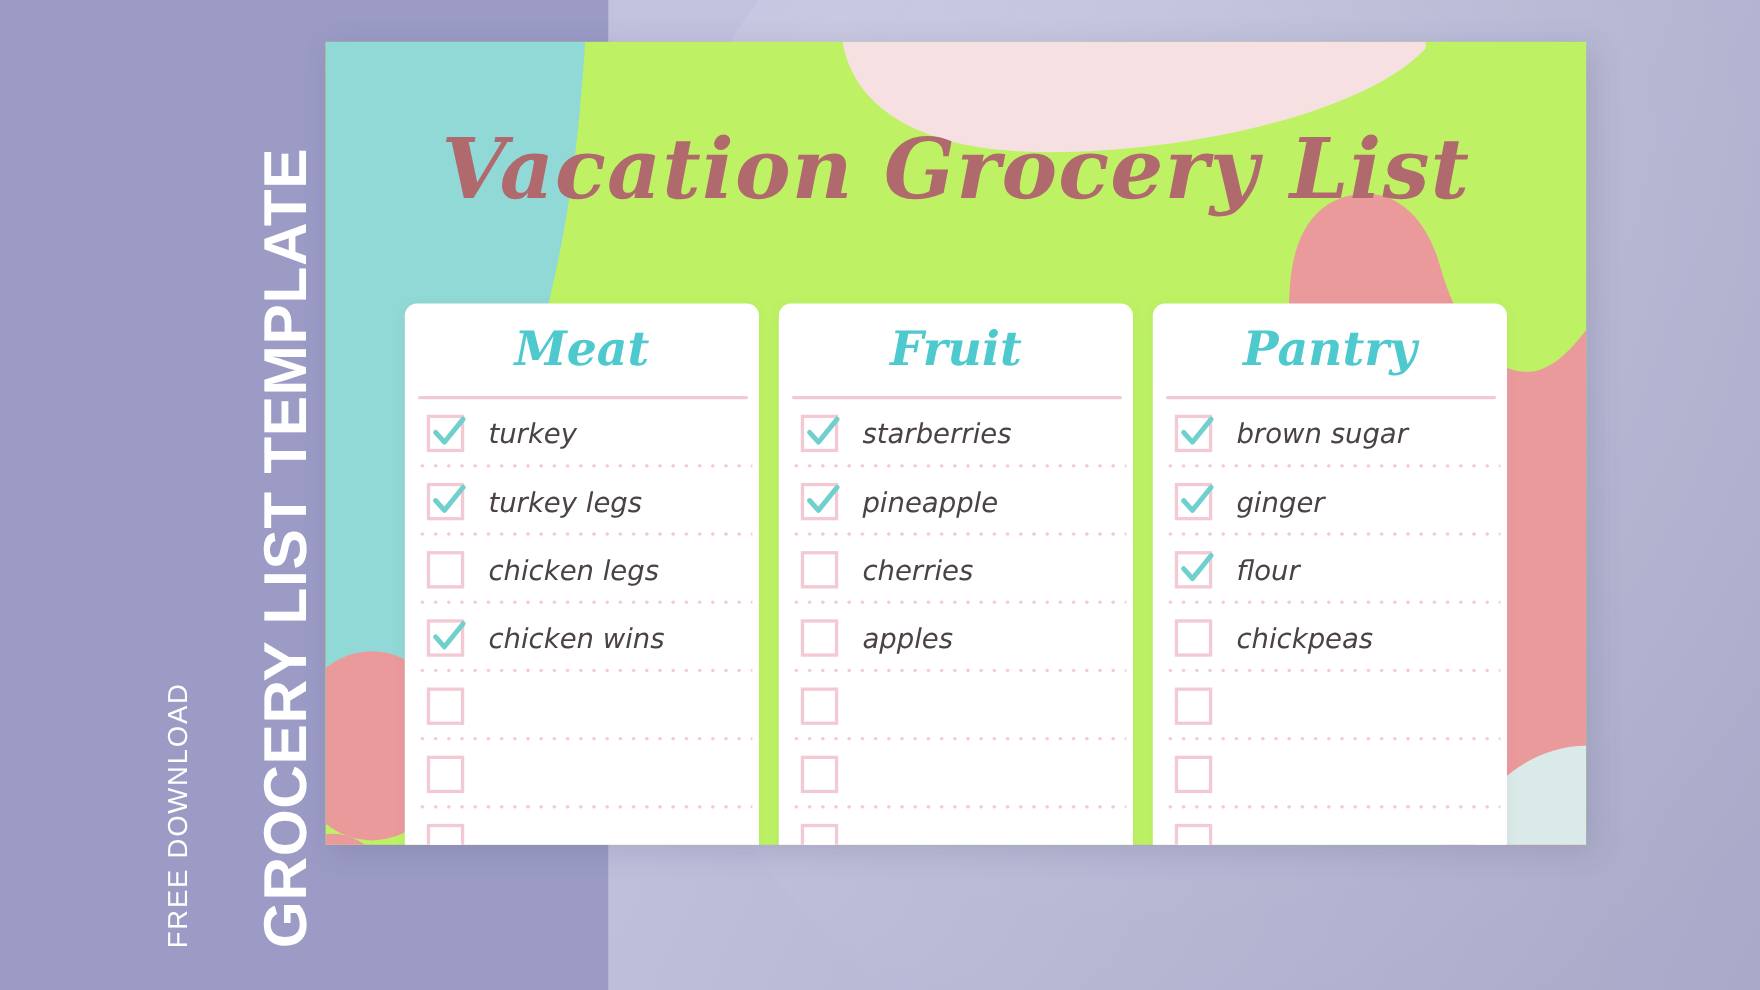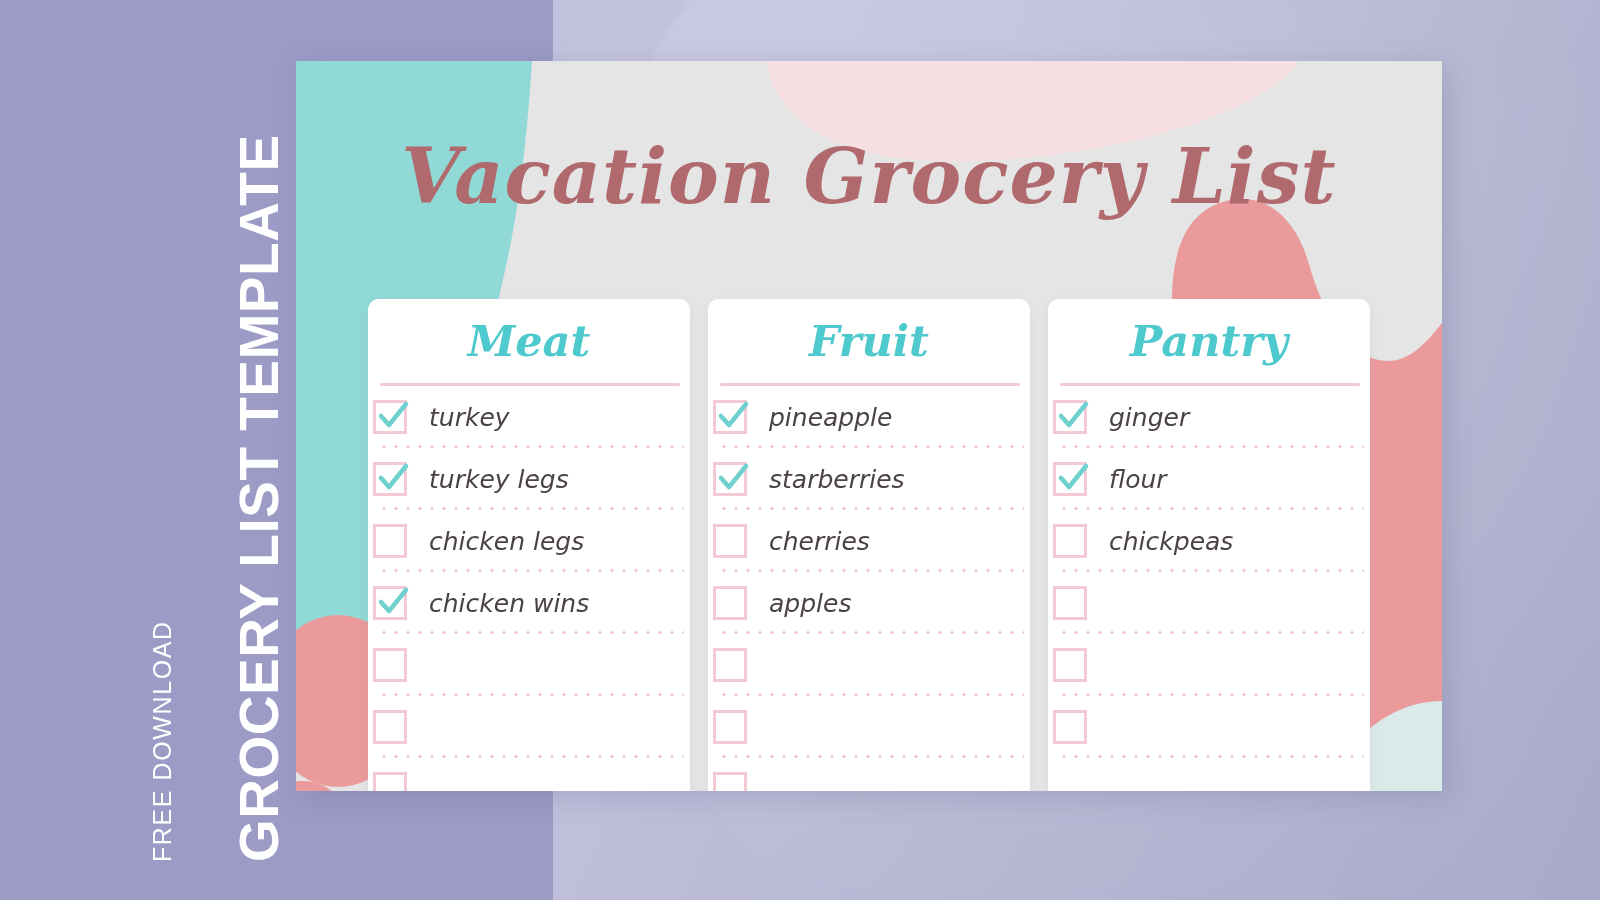--- a/index.html
+++ b/index.html
@@ -68,25 +68,25 @@
     font-size: 25px;
     font-weight: 400;
     letter-spacing: 1.6px;
     line-height: 1;
   }
 
   
   .sheet {
     position: absolute;
     left: 296px;
-    top: 61px;
+    top: 38px;
     width: 1146px;
     height: 730px;
     overflow: hidden;
-    background: #e5e5e5;
+    background: #bef264;
     box-shadow: 6px 6px 26px rgba(70,65,110,0.18);
   }
   .sheet-svg {
     position: absolute;
     left: 0; top: 0;
     width: 1146px; height: 846px;
     display: block;
   }
 
   
@@ -145,21 +145,21 @@
   }
 
   .rows {
     padding: 0;
   }
   .row {
     position: relative;
     height: 62px;
     display: flex;
     align-items: center;
-    padding-left: 5px;
+    padding-left: 20px;
     box-sizing: border-box;
   }
   .row::after {
     content: "";
     position: absolute;
     left: 10px;
     right: 6px;
     bottom: 0;
     height: 3px;
     background-image: radial-gradient(circle, #f3c9d4 0 1.6px, rgba(0,0,0,0) 1.7px);
@@ -300,30 +300,30 @@
         </div>
         <div class="card-rule"></div>
         <div class="rows">
 
           <div class="row">
             <span class="checkbox">
               <svg viewBox="0 0 40 40">
                 <path d="M8 20 L16 29 L33 8" fill="none" stroke="#6fd0cd" stroke-width="4.5" stroke-linecap="round" stroke-linejoin="round"></path>
               </svg>
             </span>
+            <span class="row-label">starberries</span>
+          </div>
+
+          <div class="row">
+            <span class="checkbox">
+              <svg viewBox="0 0 40 40">
+                <path d="M8 20 L16 29 L33 8" fill="none" stroke="#6fd0cd" stroke-width="4.5" stroke-linecap="round" stroke-linejoin="round"></path>
+              </svg>
+            </span>
             <span class="row-label">pineapple</span>
-          </div>
-
-          <div class="row">
-            <span class="checkbox">
-              <svg viewBox="0 0 40 40">
-                <path d="M8 20 L16 29 L33 8" fill="none" stroke="#6fd0cd" stroke-width="4.5" stroke-linecap="round" stroke-linejoin="round"></path>
-              </svg>
-            </span>
-            <span class="row-label">starberries</span>
           </div>
 
           <div class="row">
             <span class="checkbox"></span>
             <span class="row-label">cherries</span>
           </div>
 
           <div class="row">
             <span class="checkbox"></span>
             <span class="row-label">apples</span>
@@ -352,20 +352,28 @@
         </div>
       </div>
 
       <div class="card">
         <div class="card-head">
           <span class="card-title">Pantry</span>
         </div>
         <div class="card-rule"></div>
         <div class="rows">
 
+          <div class="row">
+            <span class="checkbox">
+              <svg viewBox="0 0 40 40">
+                <path d="M8 20 L16 29 L33 8" fill="none" stroke="#6fd0cd" stroke-width="4.5" stroke-linecap="round" stroke-linejoin="round"></path>
+              </svg>
+            </span>
+            <span class="row-label">brown sugar</span>
+          </div>
 
           <div class="row">
             <span class="checkbox">
               <svg viewBox="0 0 40 40">
                 <path d="M8 20 L16 29 L33 8" fill="none" stroke="#6fd0cd" stroke-width="4.5" stroke-linecap="round" stroke-linejoin="round"></path>
               </svg>
             </span>
             <span class="row-label">ginger</span>
           </div>
 

